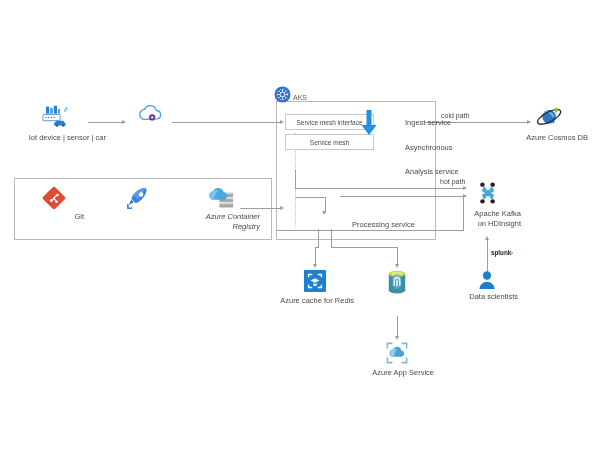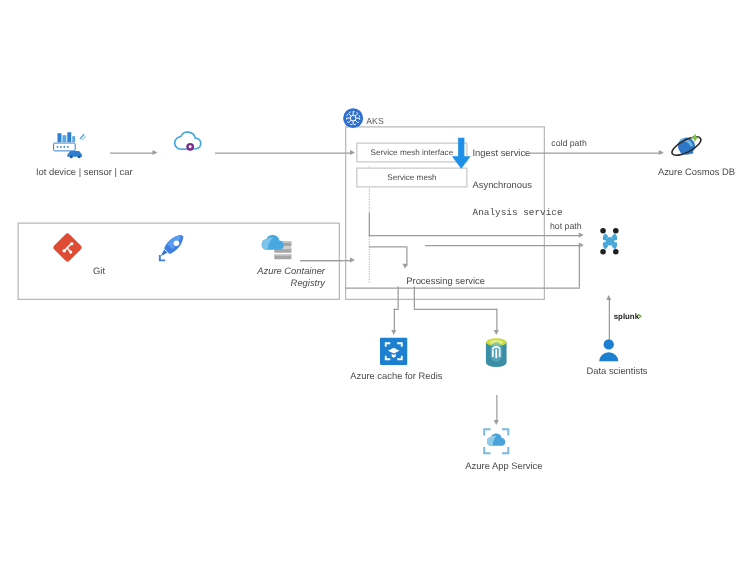--- a/index.html
+++ b/index.html
@@ -35,20 +35,21 @@
     line-height: 8px;
     color: #4a4a4a;
     white-space: nowrap;
   }
   .svc-text {
     position: absolute;
     font-size: 7.5px;
     line-height: 9px;
     color: #4a4a4a;
     white-space: nowrap;
+    margin-left: 27px;
   }
   .aks-tag {
     position: absolute;
     font-size: 7px;
     color: #5a5a5a;
     white-space: nowrap;
   }
 
   
   .group-box {
@@ -194,21 +195,21 @@
   <div class="sub-box" style="left:285px; top:134px; width:89px; height:16px;">Service mesh</div>
 
   <div class="big-arrow" style="left:361px; top:110px;">
     <svg width="16" height="26" viewBox="0 0 16 26">
       <polygon points="5.5,0 10.5,0 10.5,15 15.5,15 8,25 0.5,15 5.5,15" fill="#1e90e8"></polygon>
     </svg>
   </div>
 
   <div class="svc-text" style="left:378px; top:118px;">Ingest service</div>
   <div class="svc-text" style="left:378px; top:143px;">Asynchronous</div>
-  <div class="svc-text" style="left:378px; top:167px;font-family:Liberation Mono, monospace;">Analysis service</div>
+  <div class="svc-text" style="left:378px; top:167px;">Analysis service</div>
 
   <div class="svc-text" style="left:325px; top:220px;">Processing service</div>
 
   <div class="icon" style="left:41px; top:105px;">
     <svg width="32" height="22" viewBox="0 0 40 28">
 
       <rect x="6" y="2" width="4" height="9" fill="#2f7fd0"></rect>
       <rect x="11" y="4" width="4" height="7" fill="#5aa7e0"></rect>
       <rect x="16" y="1" width="4" height="10" fill="#2f7fd0"></rect>
       <rect x="21" y="5" width="3" height="6" fill="#5aa7e0"></rect>
@@ -297,20 +298,22 @@
       <circle cx="19" cy="5" r="2.4" fill="#1f1f1f"></circle>
       <circle cx="8" cy="23" r="2.4" fill="#1f1f1f"></circle>
       <circle cx="19" cy="23" r="2.4" fill="#1f1f1f"></circle>
       <circle cx="14" cy="14" r="3.6" fill="#4aa8d8"></circle>
       <path d="M10 7 a6 6 0 0 0 -2 6 l3.4 0.6 a3.6 3.6 0 0 1 1.2 -3.6 Z" fill="#4aa8d8"></path>
       <path d="M18 7 a6 6 0 0 1 2 6 l-3.4 0.6 a3.6 3.6 0 0 0 -1.2 -3.6 Z" fill="#4aa8d8"></path>
       <path d="M10 21 a6 6 0 0 1 -2 -6 l3.4 -0.6 a3.6 3.6 0 0 0 1.2 3.6 Z" fill="#4aa8d8"></path>
       <path d="M18 21 a6 6 0 0 0 2 -6 l-3.4 -0.6 a3.6 3.6 0 0 1 -1.2 3.6 Z" fill="#4aa8d8"></path>
     </svg>
   </div>
+  <div class="node-label" style="left:455px; top:209px; width:66px;">Apache Kafka
+on HDInsight</div>
 
   <div class="icon" style="left:491px; top:248px;">
     <svg width="24" height="10" viewBox="0 0 44 14">
       <text x="0" y="11" font-family="Liberation Sans, sans-serif" font-size="11.5" font-weight="bold" fill="#222222">splunk</text>
       <path d="M36 4 L40 7 L36 10" fill="none" stroke="#65a637" stroke-width="1.6"></path>
     </svg>
   </div>
 
   <div class="icon" style="left:478px; top:270px;">
     <svg width="18" height="20" viewBox="0 0 20 22">

